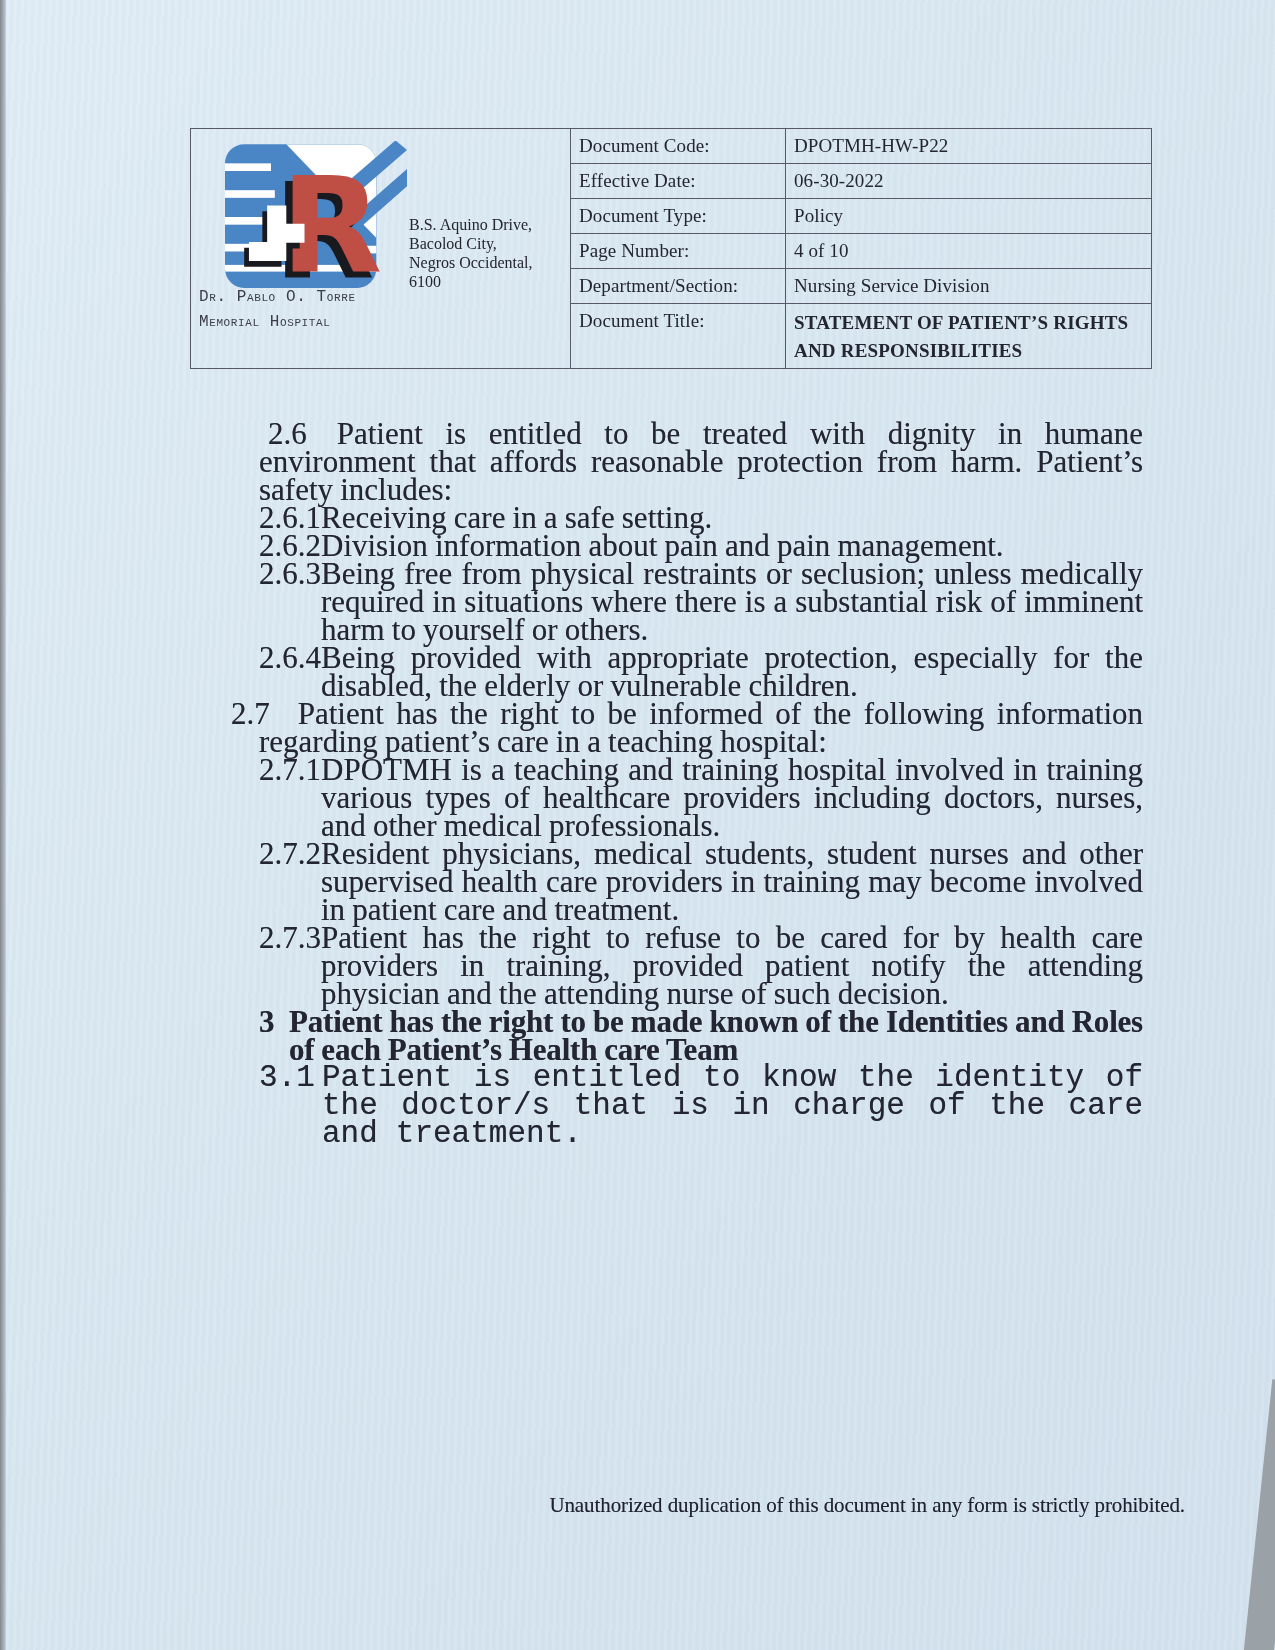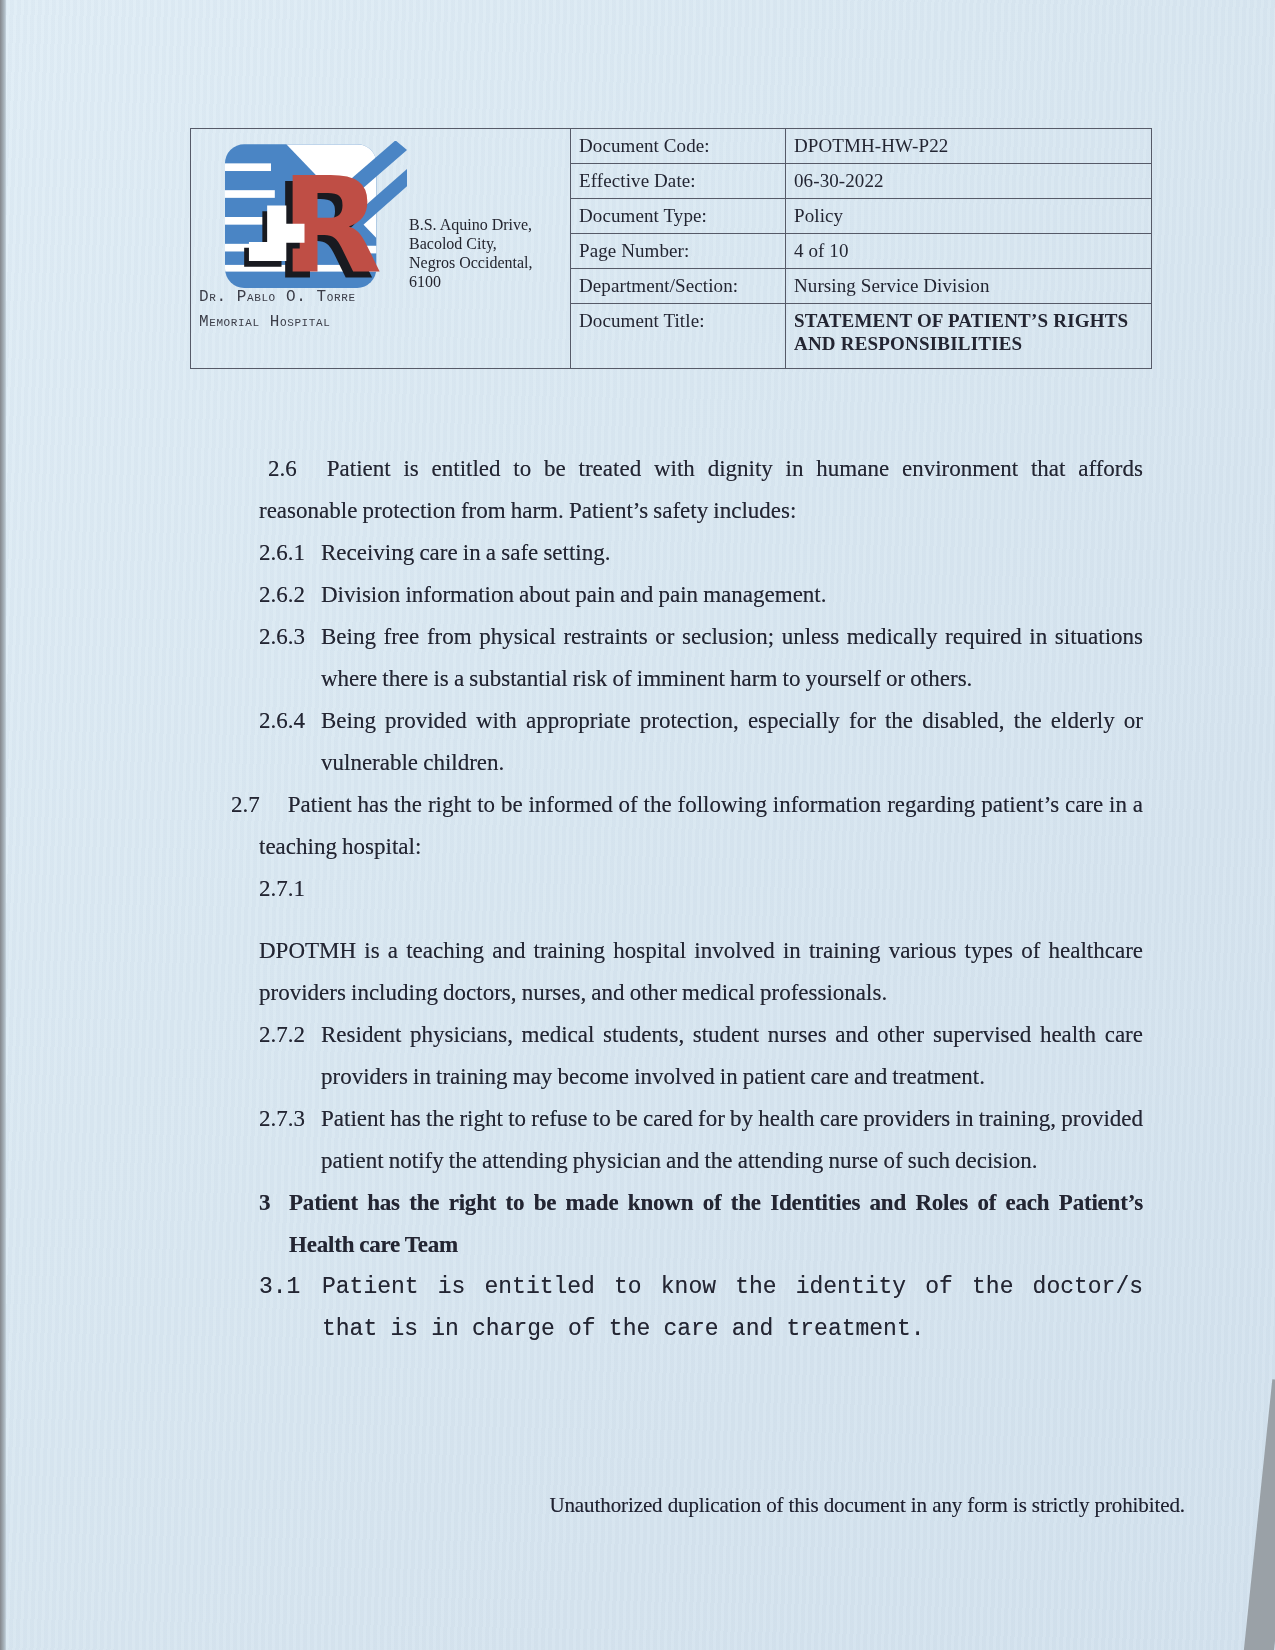--- a/index.html
+++ b/index.html
@@ -30,49 +30,48 @@
     grid-template-rows:repeat(5,35px) 64px;
     border:1px solid #565a68;
     background:transparent;
   }
   .logo-cell { grid-column:1; grid-row:1 / span 6; border-right:1px solid #565a68; position:relative; }
   .cell { font-size:19px; padding:6px 8px 0 8px; letter-spacing:0.1px;
           border-bottom:1px solid #565a68; overflow:hidden; white-space:nowrap; }
   .cell.lbl { grid-column:2; border-right:1px solid #565a68; }
   .cell.val { grid-column:3; }
   .cell.last { border-bottom:none; }
-  .cell.title-val { font-weight:bold; white-space:normal; line-height:23px; padding-top:5px; letter-spacing:0.2px; }
+  .cell.title-val { font-weight:bold; white-space:normal; line-height:28px; padding-top:5px; letter-spacing:0.2px; }
   .logo-svg { position:absolute; left:34px; top:12px; width:182px; height:152px; }
   .hospital-name {
     position:absolute; left:8px; top:156px; width:200px; text-align:left;
     font-variant:small-caps; font-size:16px; line-height:25px;
     color:#3b3d48; letter-spacing:0.6px;font-family:Liberation Mono, monospace;
   }
   .address {
     position:absolute; left:218px; top:86px; width:150px; 
     font-size:16px; line-height:19px; color:#24252f;
   }
   
   .doc-body {
     position:absolute; left:259px; top:420px; width:884px;
-    font-size:23px; line-height:42px; text-align:justify;
+    font-size:31px; line-height:28px; text-align:justify;
     word-spacing:-0.6px;
     text-shadow:0 0 0.5px rgba(38,40,58,0.5);
-    margin-top:28px;
   }
   .doc-body p, .doc-body .item, .doc-body .h3 { margin:0; padding:0; }
   .p26 { text-indent:9px; }
   .p27 { margin-left:37px; text-indent:-28px; }
   .tab { display:inline-block; width:30px; }
   .tab2 { display:inline-block; width:28px; }
   .item { display:flex; margin-left:7px; }
   .item .num { flex:0 0 62px; }
   .item .txt { flex:1 1 auto; text-align:justify; }
   .it261 { margin-top:35px; }
-  .it271 { margin-top:26px;flex-direction:column; }
+  .it271 { margin-top:26px; }
   .h3 { display:flex; margin-left:-34px; margin-top:33px; font-weight:bold; }
   .h3 .num { flex:0 0 30px; }
   .h3 .txt { flex:1 1 auto; text-align:justify; letter-spacing:-0.2px; }
   .it31 { margin-top:34px; margin-left:3px;font-family:Liberation Mono, monospace; }
   .it31 .num { flex:0 0 63px; }
   
   .footer {
     position:absolute; top:1493px; right:90px;
     font-size:21px; letter-spacing:-0.1px; color:#1f2130;
     text-shadow:0 0 0.5px rgba(38,40,58,0.5);

